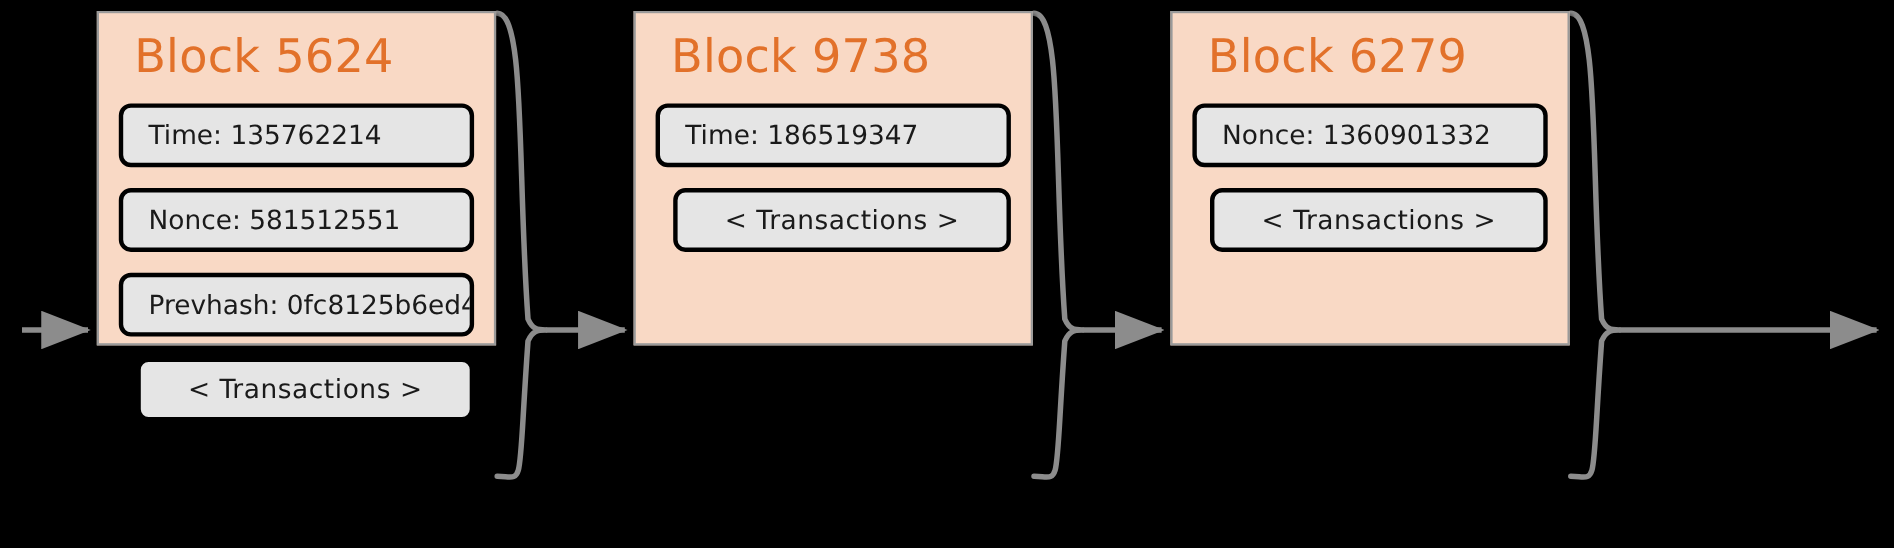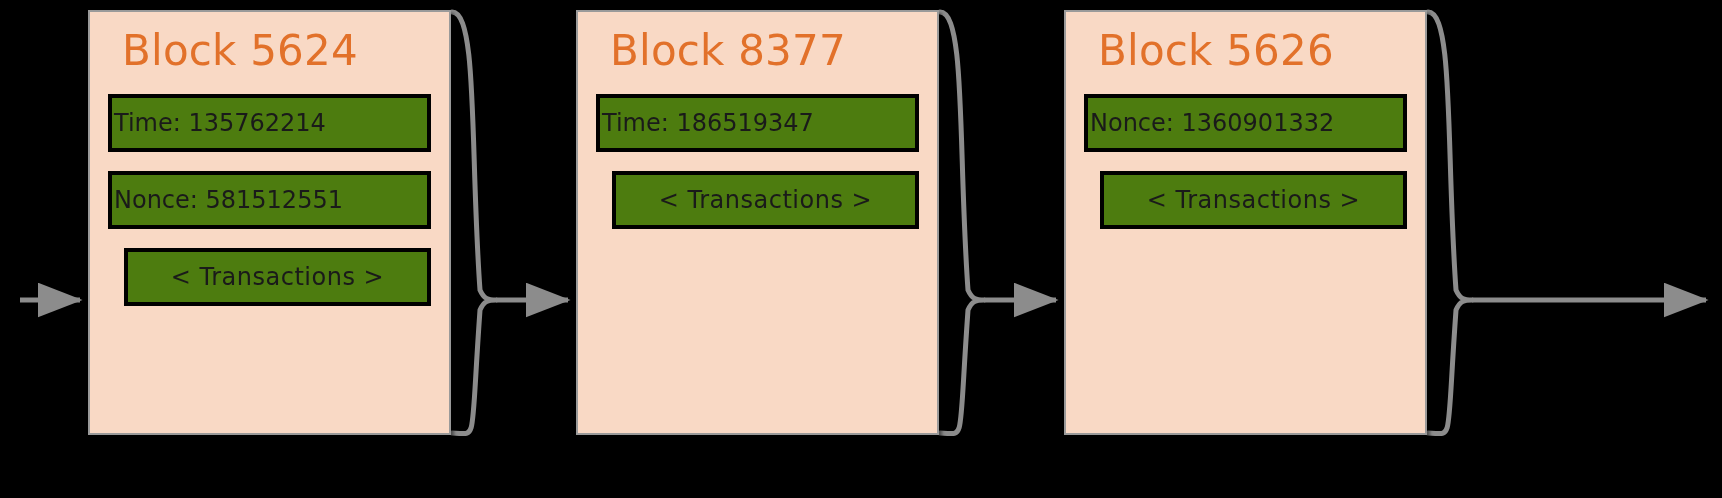--- a/index.html
+++ b/index.html
@@ -29,21 +29,21 @@
     width: 1722px;
     height: 498px;
     pointer-events: none;
   }
 
   
   .block {
     position: absolute;
     top: 10px;
     width: 363px;
-    height: 425px;
+    height: 304px;
     background: #f9d9c5;
     border: 2px solid #9a9a9a;
     box-sizing: border-box;
     box-shadow: 3px 3px 3px rgba(0,0,0,0.45);
     padding: 0 18px;
   }
   .block-1 { left: 88px; }
   .block-2 { left: 576px; }
   .block-3 { left: 1064px; }
 
@@ -55,28 +55,28 @@
     letter-spacing: 0.2px;
     white-space: nowrap;
   }
 
   .fields {
     margin-top: 22px;
   }
 
   .field {
     height: 58px;
-    background: #4d7c0f;
+    background: #e5e5e5;
     border: 4px solid #000000;
-    border-radius: 0;
+    border-radius: 11px;
     box-sizing: border-box;
     display: flex;
     align-items: center;
     margin-bottom: 19px;
-    padding: 0 2px;
+    padding: 0 23px;
     font-size: 24px;
     color: #1a1a1a;
     white-space: nowrap;
     overflow: hidden;
   }
   .field.center {
     justify-content: center;
     letter-spacing: 0.5px;
     margin-left: 16px;
   }
@@ -114,33 +114,34 @@
                C1464,300 1460,301 1456,310 C1446,450 1454,433 1428,433" fill="none" stroke="#8c8c8c" stroke-width="5" stroke-linecap="round" stroke-linejoin="round"></path>
       <line x1="1472" y1="300" x2="1706" y2="300" stroke="#8c8c8c" stroke-width="5" marker-end="url(#ah)"></line>
     </g>
   </svg>
 
   <div class="block block-1">
     <div class="block-title">Block 5624</div>
     <div class="fields">
       <div class="field">Time: 135762214</div>
       <div class="field">Nonce: 581512551</div>
+      <div class="field">Prevhash: 0fc8125b6ed4</div>
       <div class="field center">&lt; Transactions &gt;</div>
     </div>
   </div>
 
   <div class="block block-2">
-    <div class="block-title">Block 8377</div>
+    <div class="block-title">Block 9738</div>
     <div class="fields">
       <div class="field">Time: 186519347</div>
       <div class="field center">&lt; Transactions &gt;</div>
     </div>
   </div>
 
   <div class="block block-3">
-    <div class="block-title">Block 5626</div>
+    <div class="block-title">Block 6279</div>
     <div class="fields">
       <div class="field">Nonce: 1360901332</div>
       <div class="field center">&lt; Transactions &gt;</div>
     </div>
   </div>
 
 </div>
 
 </body></html>

